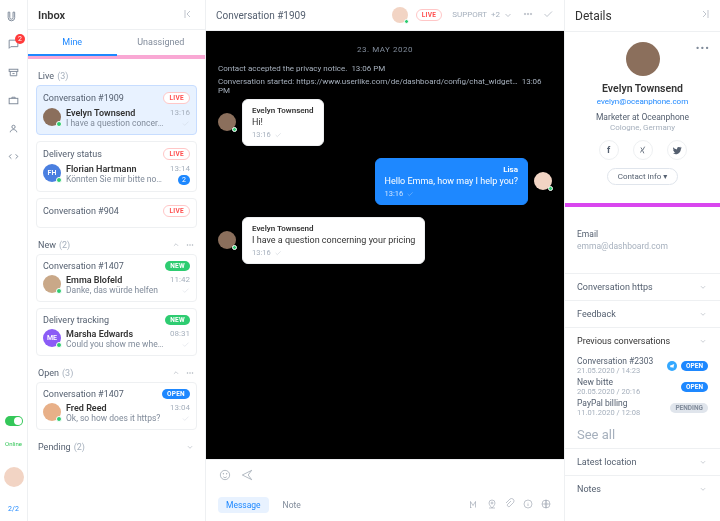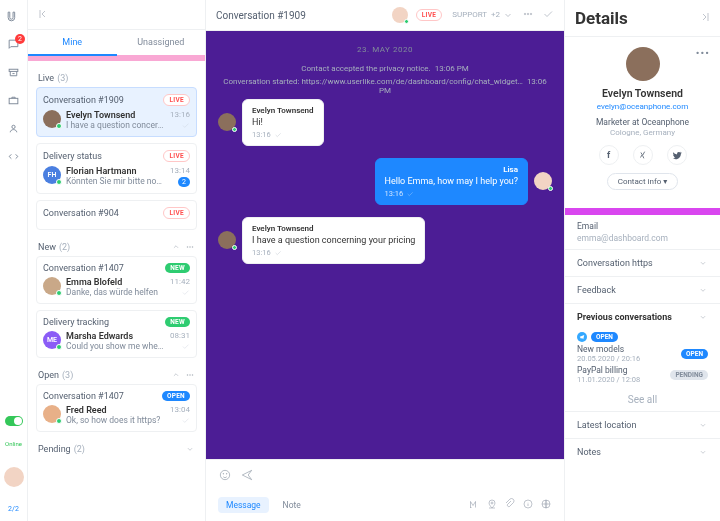--- a/index.html
+++ b/index.html
@@ -13,21 +13,21 @@
 .rail .toggle{width:18px;height:10px;background:#34c759;border-radius:5px;position:relative;margin-bottom:2px}
 .rail .toggle::after{content:"";position:absolute;right:1px;top:1px;width:8px;height:8px;background:#fff;border-radius:50%}
 .rail .online{font-size:6px;color:#34c759;margin-bottom:8px}
 .rail .avatar{width:20px;height:20px;border-radius:50%;background:#f2d4c4}
 .rail .frac{font-size:7px;color:#1e88ff;margin:6px 0 8px}
 
 .inbox{width:178px;border-right:1px solid #eef0f2;display:flex;flex-direction:column;overflow:hidden}
 .ihdr{display:flex;align-items:center;padding:8px 10px 6px;border-bottom:1px solid #eef0f2}
 .ihdr h1{font-size:11px;font-weight:600;flex:1}
 .ihdr svg{width:12px;height:12px;stroke:#808b9a;fill:none}
-.tabs{display:flex;border-bottom:6px solid #f9a8d4}
+.tabs{display:flex;border-bottom:4px solid #f9a8d4}
 .tab{flex:1;text-align:center;padding:7px 0;font-size:9px;color:#808b9a;cursor:pointer}
 .tab.active{color:#1e88ff;border-bottom:2px solid #1e88ff;margin-bottom:-1px}
 .ilist{flex:1;overflow-y:auto;padding:6px 8px}
 .sechdr{display:flex;align-items:center;padding:6px 2px 4px;font-size:9px;color:#556070}
 .sechdr .cnt{color:#a6b0bd;margin-left:3px;flex:1}
 .sechdr svg{width:10px;height:10px;stroke:#808b9a;fill:none;margin-left:4px}
 .card{border:1px solid #eef0f2;border-radius:4px;padding:6px;margin-bottom:6px;background:#fff}
 .card.sel{background:#e8f2ff;border-color:#c7ddff}
 .crow1{display:flex;justify-content:space-between;align-items:center;margin-bottom:4px}
 .ctitle{font-size:9px;color:#556070}
@@ -47,23 +47,23 @@
 .cnum{background:#1e88ff;color:#fff;font-size:7px;border-radius:8px;padding:1px 4px}
 
 .convo{flex:1;display:flex;flex-direction:column;border-right:1px solid #eef0f2;min-width:0}
 .chdr{display:flex;align-items:center;gap:8px;padding:7px 10px;border-bottom:1px solid #eef0f2}
 .chdr .ct{font-size:10px;color:#556070;flex:1}
 .chdr .sava{width:16px;height:16px;border-radius:50%;background:#f2d4c4;position:relative}
 .chdr .sava .d{position:absolute;width:5px;height:5px;background:#2ecc71;border:1px solid #fff;border-radius:50%;bottom:-1px;right:-1px}
 .chdr .sup{font-size:8px;color:#556070}
 .chdr .sup span{color:#a6b0bd;margin-left:2px}
 .chdr svg{width:12px;height:12px;stroke:#808b9a;fill:none}
-.cstream{flex:1;overflow-y:auto;padding:10px 12px;background:#4c1d95}
+.cstream{flex:1;overflow-y:auto;padding:10px 12px;background:#000000}
 .datebar{text-align:center;font-size:8px;color:#808b9a;letter-spacing:.5px;margin:4px 0 10px}
-.sysmsg{text-align:center;font-size:8px;color:#a6b0bd;margin-bottom:4px}
+.sysmsg{font-size:8px;color:#a6b0bd;margin-bottom:4px}
 .sysmsg .tt{margin-left:4px}
 .bubrow{display:flex;gap:6px;margin-bottom:12px;align-items:flex-start}
 .bubrow.out{flex-direction:row-reverse}
 .bava{width:18px;height:18px;border-radius:50%;background:#8b6f5c;position:relative;flex-shrink:0;margin-top:14px}
 .bava .d{position:absolute;width:5px;height:5px;background:#2ecc71;border:1px solid #fff;border-radius:50%;bottom:-1px;right:-1px}
 .bubrow.out .bava{background:#f2d4c4}
 .bub{max-width:70%}
 .bname{font-size:8px;font-weight:600;margin-bottom:2px;color:#333}
 .bubrow.out .bname{text-align:right;color:#fff}
 .bbox{background:#fff;border:1px solid #eef0f2;border-radius:6px;padding:6px 9px;font-size:9px;color:#333}
@@ -77,50 +77,50 @@
 .compin input{flex:1;border:none;outline:none;font-size:9px;color:#808b9a;background:transparent}
 .compin svg{width:14px;height:14px;stroke:#808b9a;fill:none}
 .compbar{display:flex;align-items:center;padding:4px 12px 8px;gap:6px}
 .mtab{font-size:8.5px;padding:3px 8px;border-radius:4px;color:#808b9a;cursor:pointer}
 .mtab.active{background:#e8f2ff;color:#1e88ff}
 .compbar .sp{flex:1}
 .compbar svg{width:12px;height:12px;stroke:#808b9a;fill:none}
 
 .details{width:155px;display:flex;flex-direction:column;overflow-y:auto}
 .dhdr{display:flex;align-items:center;padding:8px 10px;border-bottom:1px solid #eef0f2}
-.dhdr h2{font-size:17px;font-weight:700;flex:1}
+.dhdr h2{font-size:12px;font-weight:400;flex:1}
 .dhdr svg{width:12px;height:12px;stroke:#808b9a;fill:none}
 .profile{text-align:center;padding:10px 10px 8px;position:relative}
 .profile .pava{width:34px;height:34px;border-radius:50%;background:#8b6f5c;margin:0 auto 6px}
 .profile .more{position:absolute;right:10px;top:10px;font-size:11px;color:#808b9a;letter-spacing:1px}
 .pname{font-size:10.5px;font-weight:600;color:#333}
 .pemail{font-size:8px;color:#1e88ff;margin-top:2px}
 .prole{font-size:8.5px;color:#556070;margin-top:6px}
 .ploc{font-size:8px;color:#a6b0bd;margin-top:1px}
 .socials{display:flex;justify-content:center;gap:14px;margin-top:8px}
 .socials .s{width:20px;height:20px;border:1px solid #eef0f2;border-radius:50%;display:flex;align-items:center;justify-content:center;font-size:9px;font-weight:700;color:#556070}
 .cinfo-btn{margin:8px auto 10px;display:block;font-size:8px;padding:3px 10px;border:1px solid #e0e5ec;border-radius:12px;background:#fff;color:#556070}
-.dfield{padding:6px 12px;border-top:7px solid #d946ef}
+.dfield{padding:22px 12px;border-top:4px solid #d946ef}
 .dlabel{font-size:8.5px;color:#556070}
 .dval{font-size:8.5px;color:#a6b0bd;margin-top:2px}
 .dsec{display:flex;align-items:center;padding:8px 12px;border-top:1px solid #eef0f2;font-size:9px;color:#556070}
-.dsec.bold{font-weight:700;color:#333}
+.dsec.bold{font-weight:400;color:#333}
 .dsec span{flex:1}
 .dsec svg{width:10px;height:10px;stroke:#808b9a;fill:none}
 .prev{padding:2px 12px 6px}
 .pitem{display:flex;align-items:center;margin-bottom:2px}
 .pitem .ptxt{flex:1}
 .pt1{font-size:8.5px;color:#556070}
 .pt2{font-size:7.5px;color:#a6b0bd}
 .pbadge{font-size:6.5px;font-weight:700;padding:1px 5px;border-radius:7px}
 .pbadge.open{background:#1e88ff;color:#fff}
 .pbadge.pending{background:#e0e5ec;color:#808b9a}
 .tg{width:10px;height:10px;border-radius:50%;background:#34a8ff;margin-right:4px;display:flex;align-items:center;justify-content:center}
 .tg svg{width:6px;height:6px;fill:#fff;stroke:none}
-.seeall{text-align:center;font-size:10px;color:#a6b0bd;padding:2px 12px 6px}
+.seeall{text-align:left;font-size:13px;color:#a6b0bd;padding:2px 12px 6px}
 </style>
 </head>
 <body>
 
 <div class="rail">
   <div class="logo"><svg viewBox="0 0 24 24" fill="#1e88ff" stroke="none">
         <path d="M4 4v10a6 6 0 0012 0V4h-3v10a3 3 0 01-6 0V4z"></path>
       </svg></div>
   <div class="msgicon">
     <svg viewBox="0 0 24 24">
@@ -145,20 +145,21 @@
       </svg></div>
   <div class="spacer"></div>
   <div class="toggle"></div>
   <div class="online">Online</div>
   <div class="avatar"></div>
   <div class="frac">2/2</div>
 </div>
 
 <div class="inbox">
   <div class="ihdr">
+    <h1>Inbox</h1>
     <div><svg viewBox="0 0 24 24">
           <path d="M14 6l-6 6 6 6M4 4v16"></path>
         </svg></div>
   </div>
   <div class="tabs">
     <div class="tab active">Mine</div>
     <div class="tab">Unassigned</div>
   </div>
   <div class="ilist" id="ilist">
       <div class="sechdr">
@@ -444,30 +445,34 @@
       </svg>
     </div>
   <div class="dsec bold">
       <span>Previous conversations</span>
       <svg viewBox="0 0 24 24">
         <path d="M7 10l5 5 5-5"></path>
       </svg>
     </div>
   <div class="prev" id="prev">
       <div class="pitem">
+    <div class="ptxt">
+          <div class="pt1">Conversation #2303</div>
+          <div class="pt2">21.05.2020 / 14:23</div>
+        </div>
     <div class="tg">
           <svg viewBox="0 0 24 24">
             <path d="M3 11l18-7-4 17-5-5-4 3z"></path>
           </svg>
         </div>
     <span class="pbadge open">OPEN</span>
       </div>
       <div class="pitem">
     <div class="ptxt">
-          <div class="pt1">New models</div>
+          <div class="pt1">New bitte</div>
           <div class="pt2">20.05.2020 / 20:16</div>
         </div>
 
     <span class="pbadge open">OPEN</span>
       </div>
       <div class="pitem">
     <div class="ptxt">
           <div class="pt1">PayPal billing</div>
           <div class="pt2">11.01.2020 / 12:08</div>
         </div>

